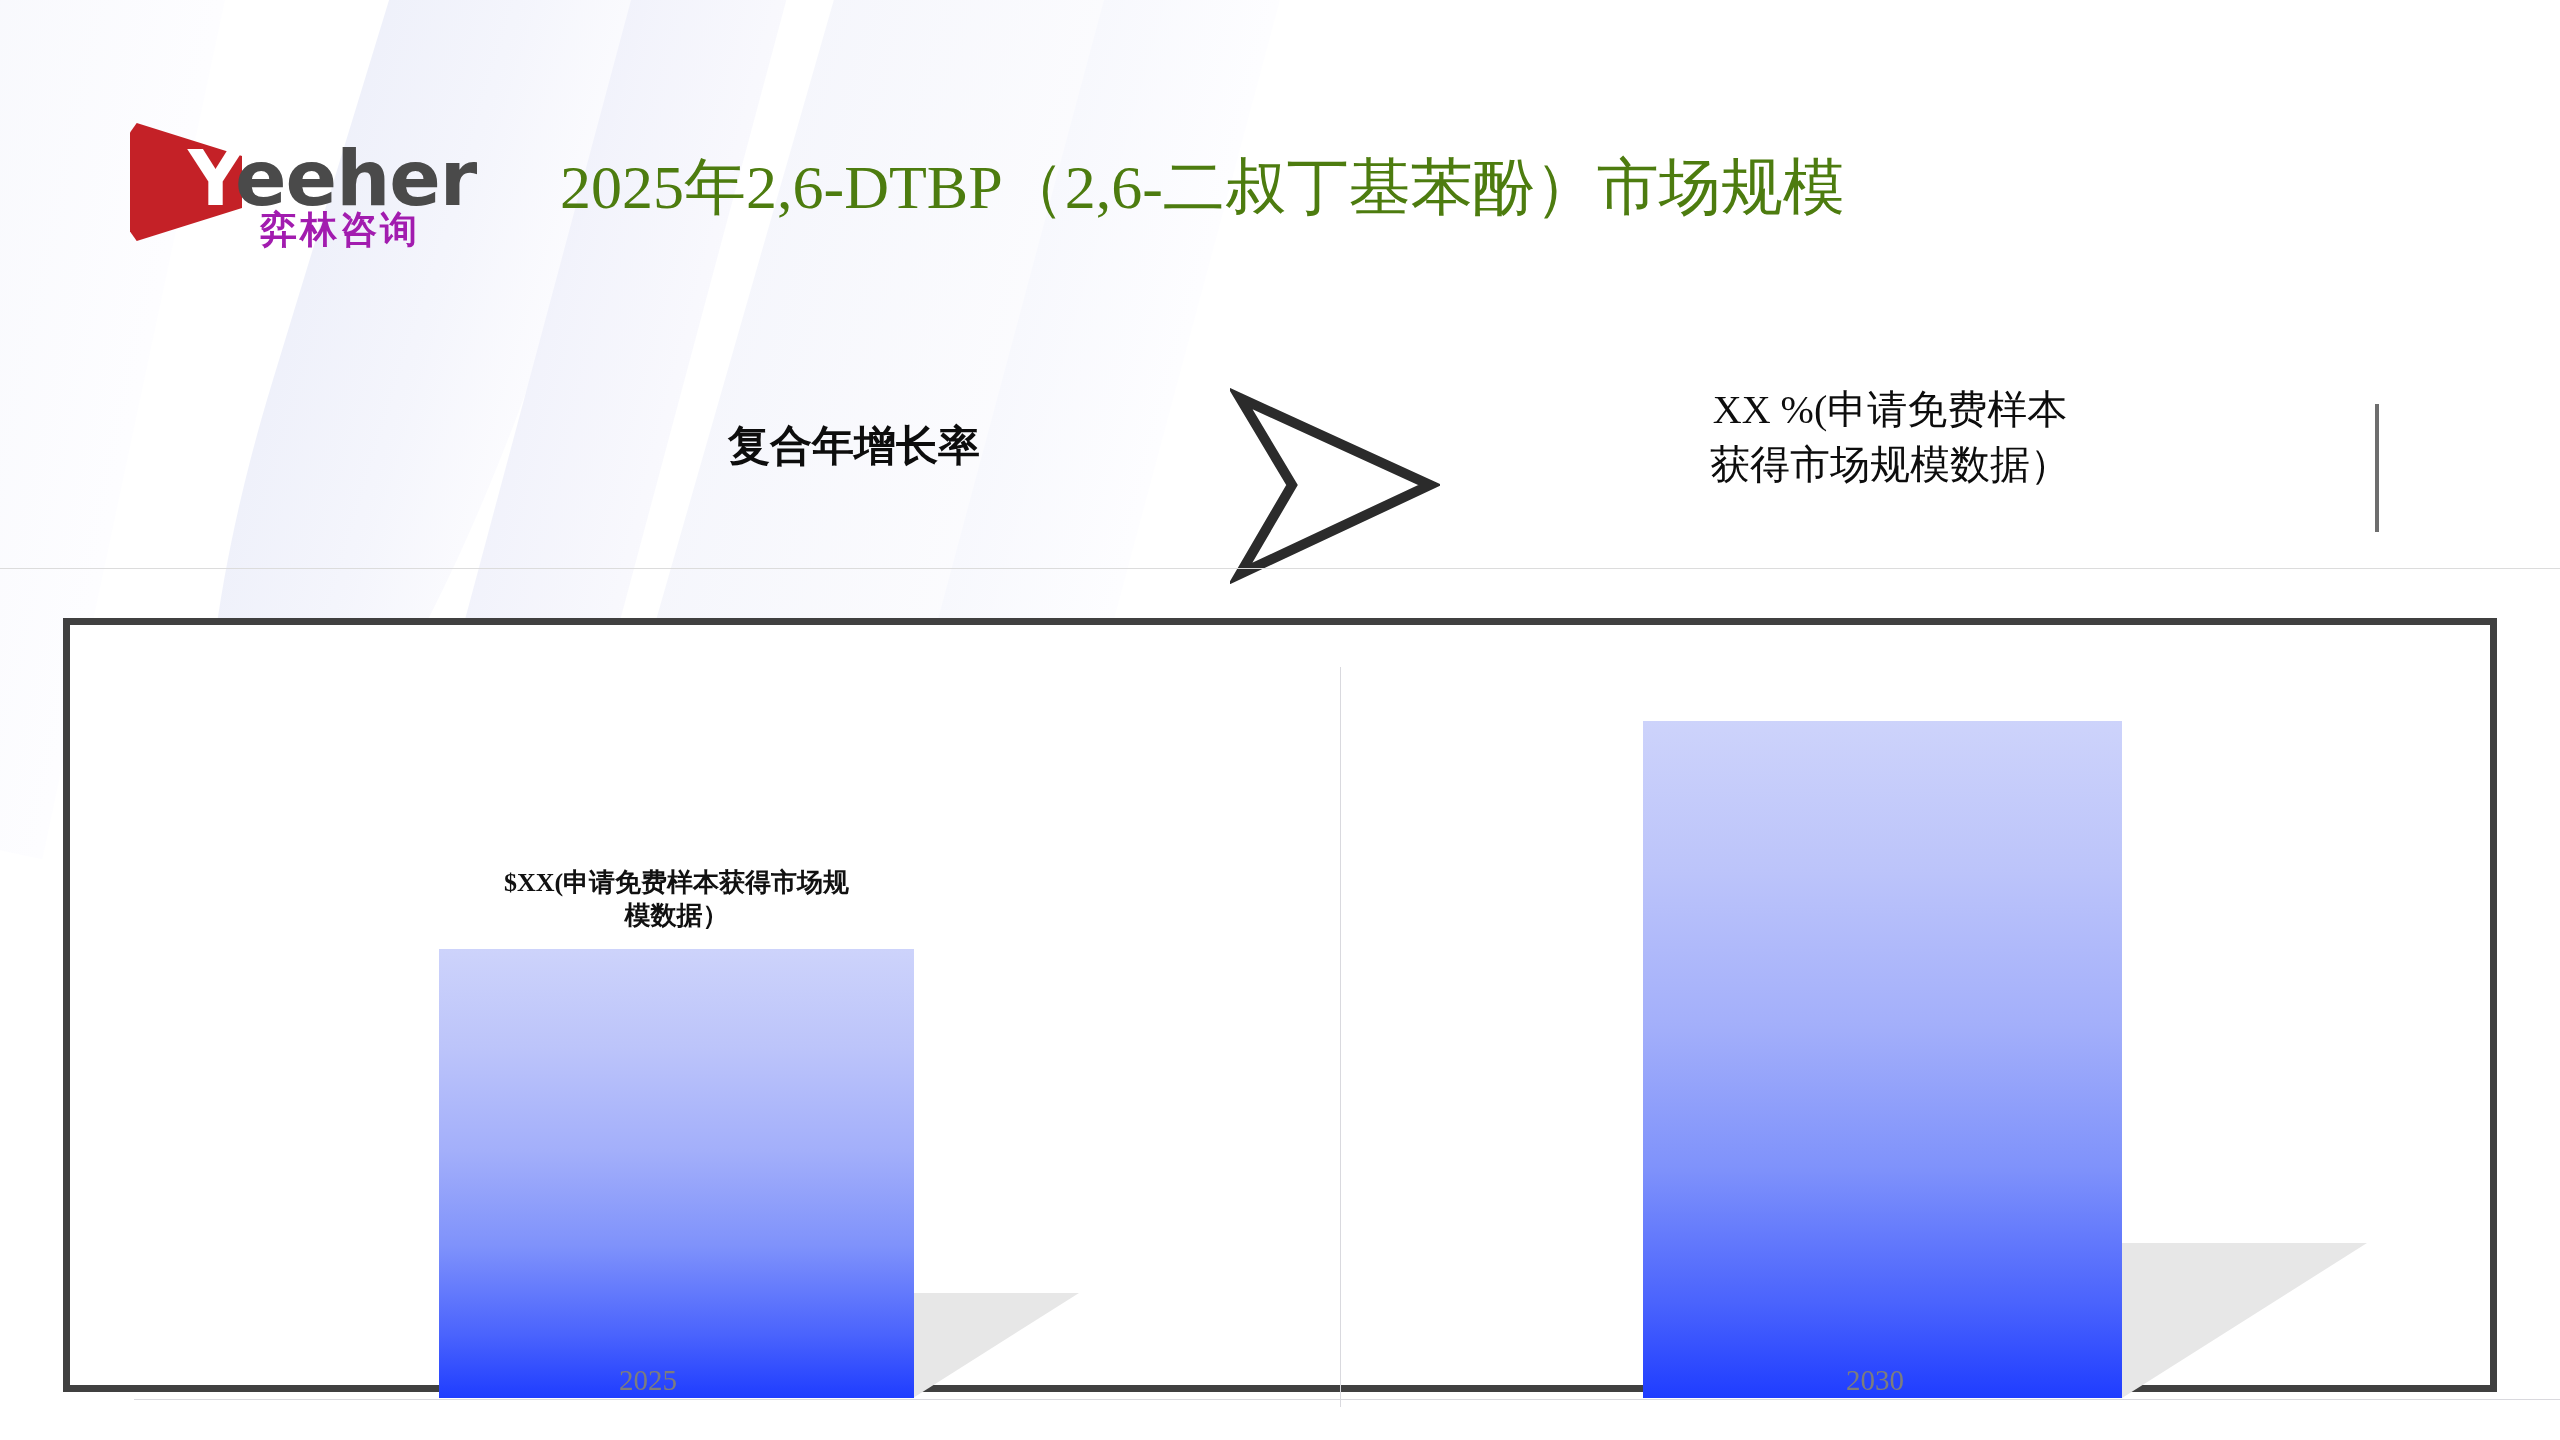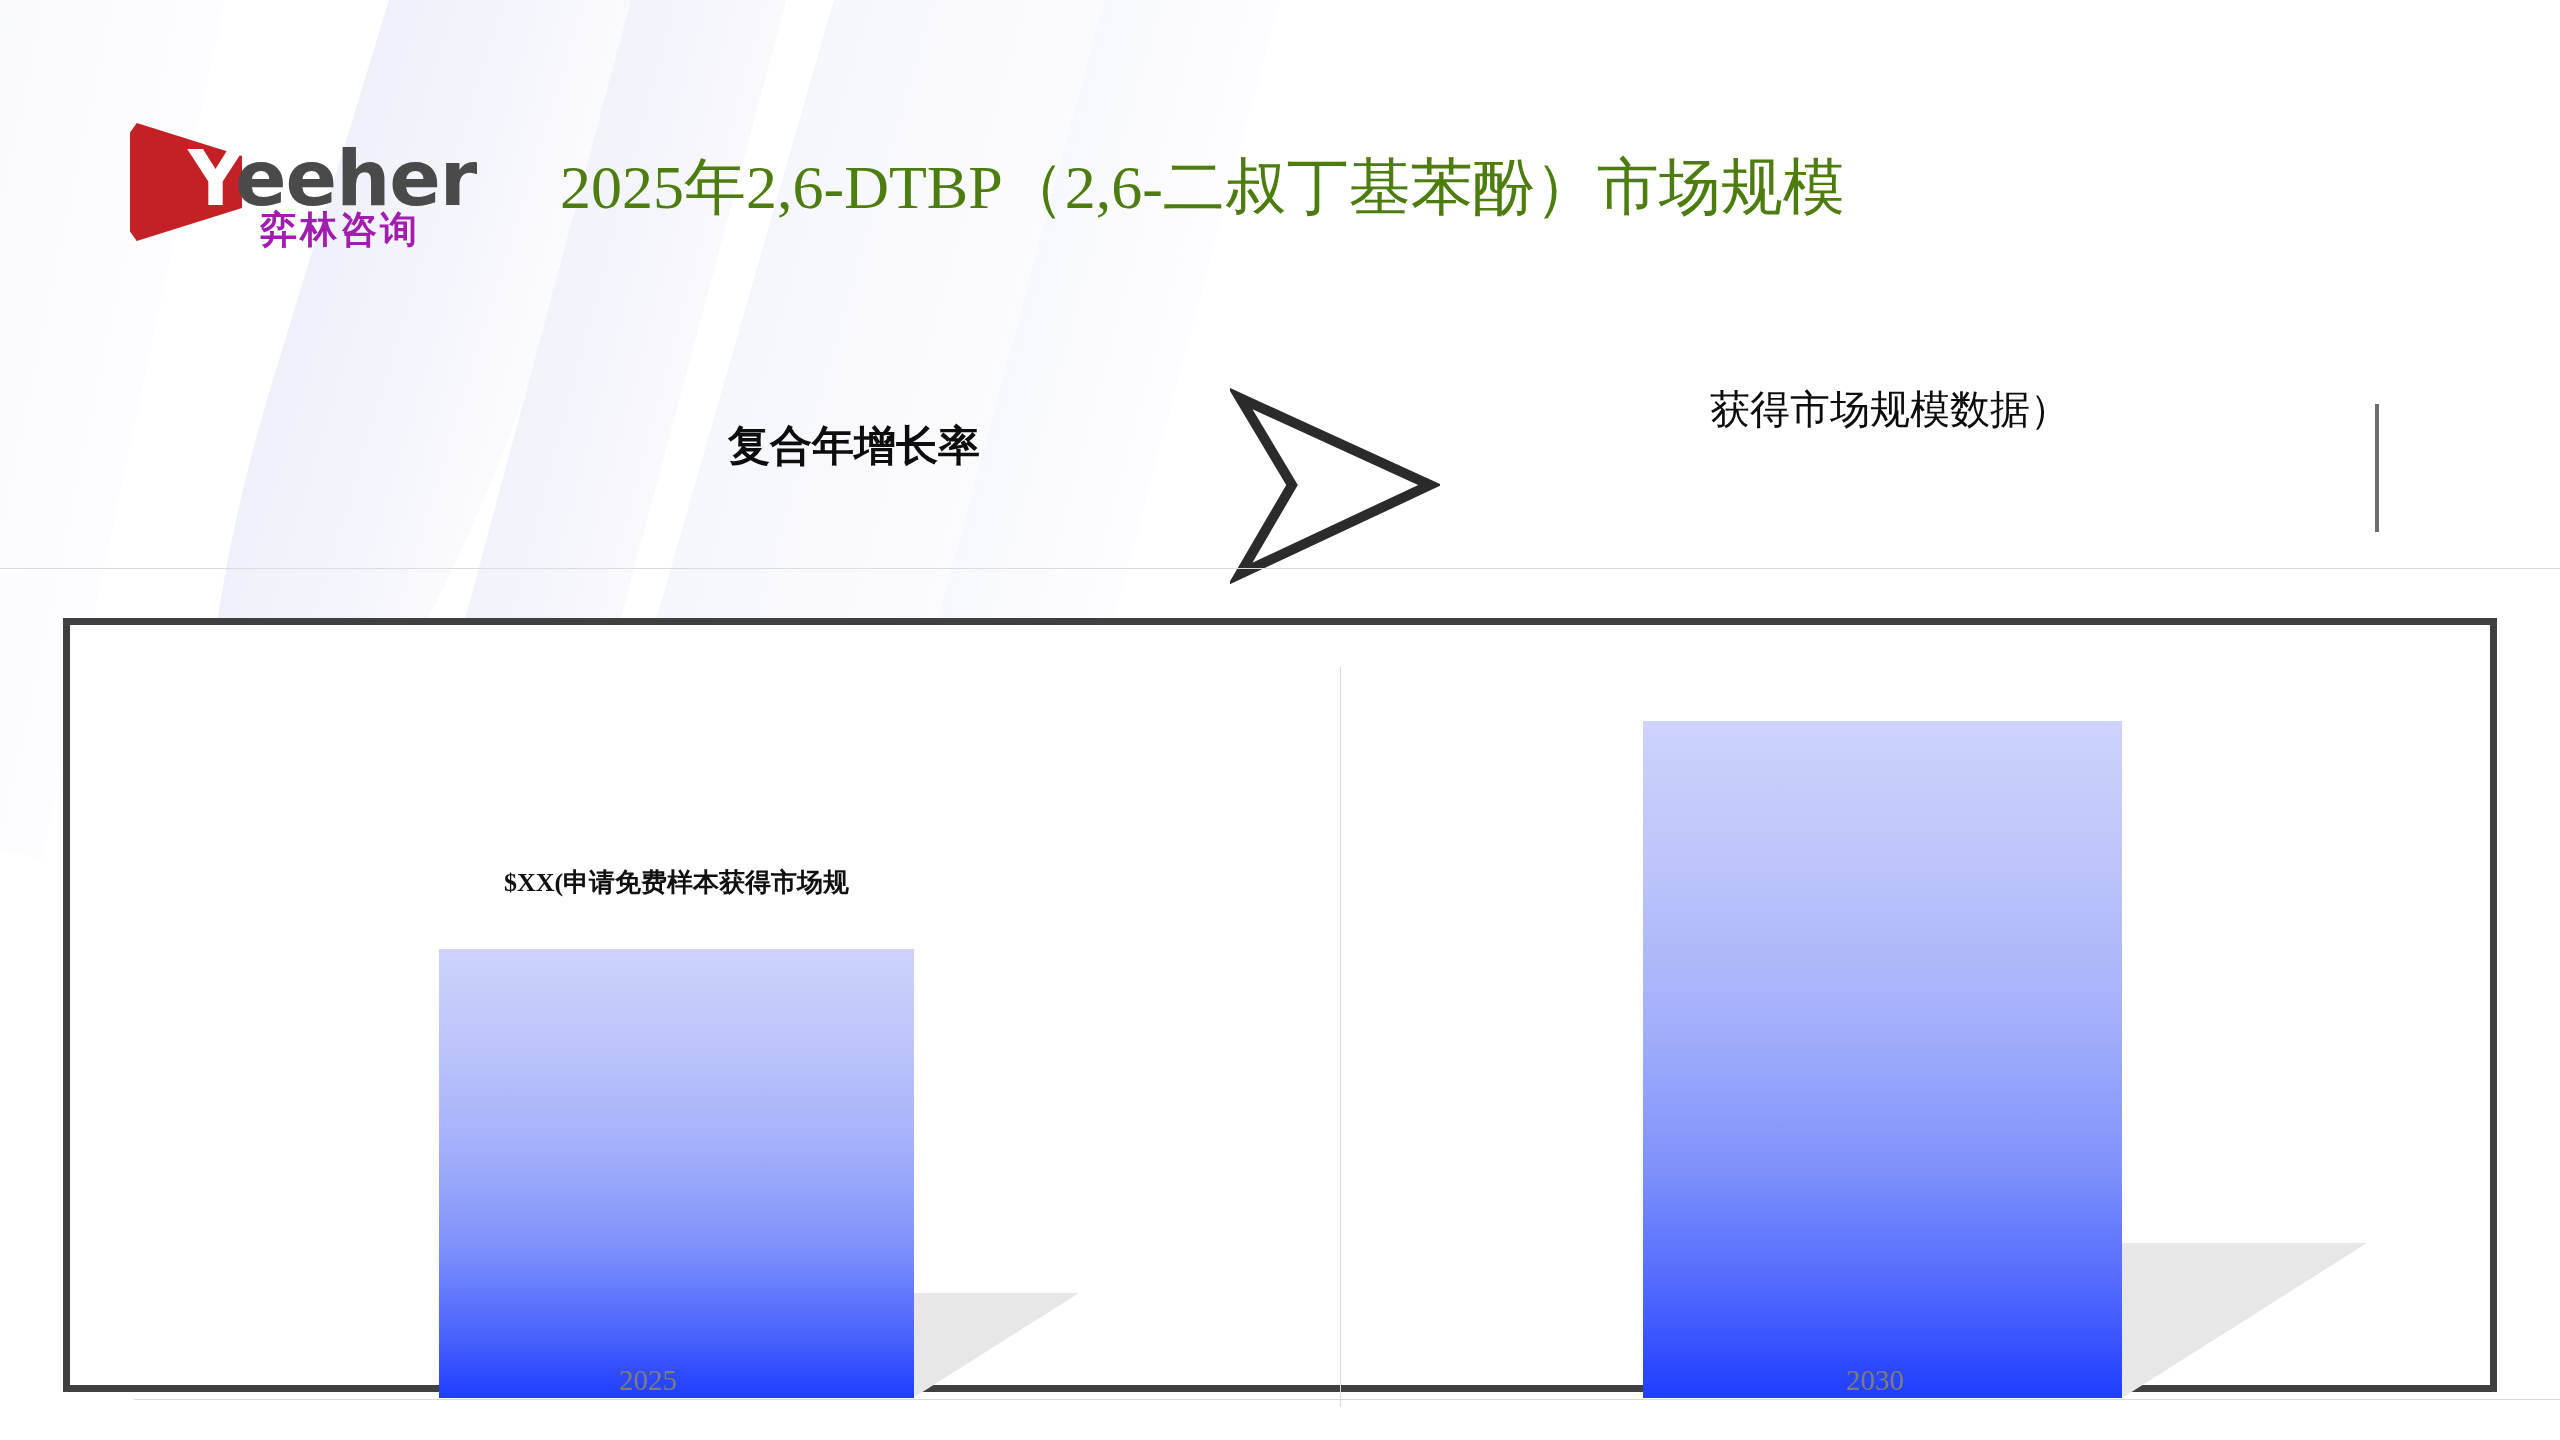--- a/index.html
+++ b/index.html
@@ -261,36 +261,38 @@
       <div>复合年增长率</div>
     </div>
 
     <div class="arrow-icon">
       <svg width="210" height="196" viewBox="0 0 210 196" xmlns="http://www.w3.org/2000/svg">
         <polygon points="10,10 200,97 10,186 62,97" fill="none" stroke="#2b2b2b" stroke-width="10" stroke-linejoin="miter"></polygon>
       </svg>
     </div>
 
     <div class="right-stat">
+      <div>XX %(申请免费样本</div>
       <div>获得市场规模数据）</div>
     </div>
 
     <div class="right-rule"></div>
   </div>
   <div class="header-rule"></div>
 
   <div class="chart-area">
     <div class="chart-panel">
 
       <div class="panel-divider"></div>
 
       <div class="bar-shadow" style="left:843px; top:668px; width:166px; height:105px; clip-path: polygon(0% 0%, 100% 0%, 0% 100%);"></div>
       <div class="bar" style="left:369px; top:324px; width:475px; height:449px;"></div>
       <div class="bar-label" style="left:349px; top:242px; width:515px;">
         <div>$XX(申请免费样本获得市场规</div>
+        <div>模数据）</div>
       </div>
 
       <div class="bar-shadow" style="left:2052px; top:618px; width:245px; height:155px; clip-path: polygon(0% 0%, 100% 0%, 0% 100%);"></div>
       <div class="bar" style="left:1573px; top:96px; width:479px; height:677px;"></div>
 
       <div class="baseline"></div>
     </div>
 
     <div class="axis-tick" style="left:573px; top:796px; width:150px;">2025</div>
     <div class="axis-tick" style="left:1800px; top:796px; width:150px;">2030</div>

